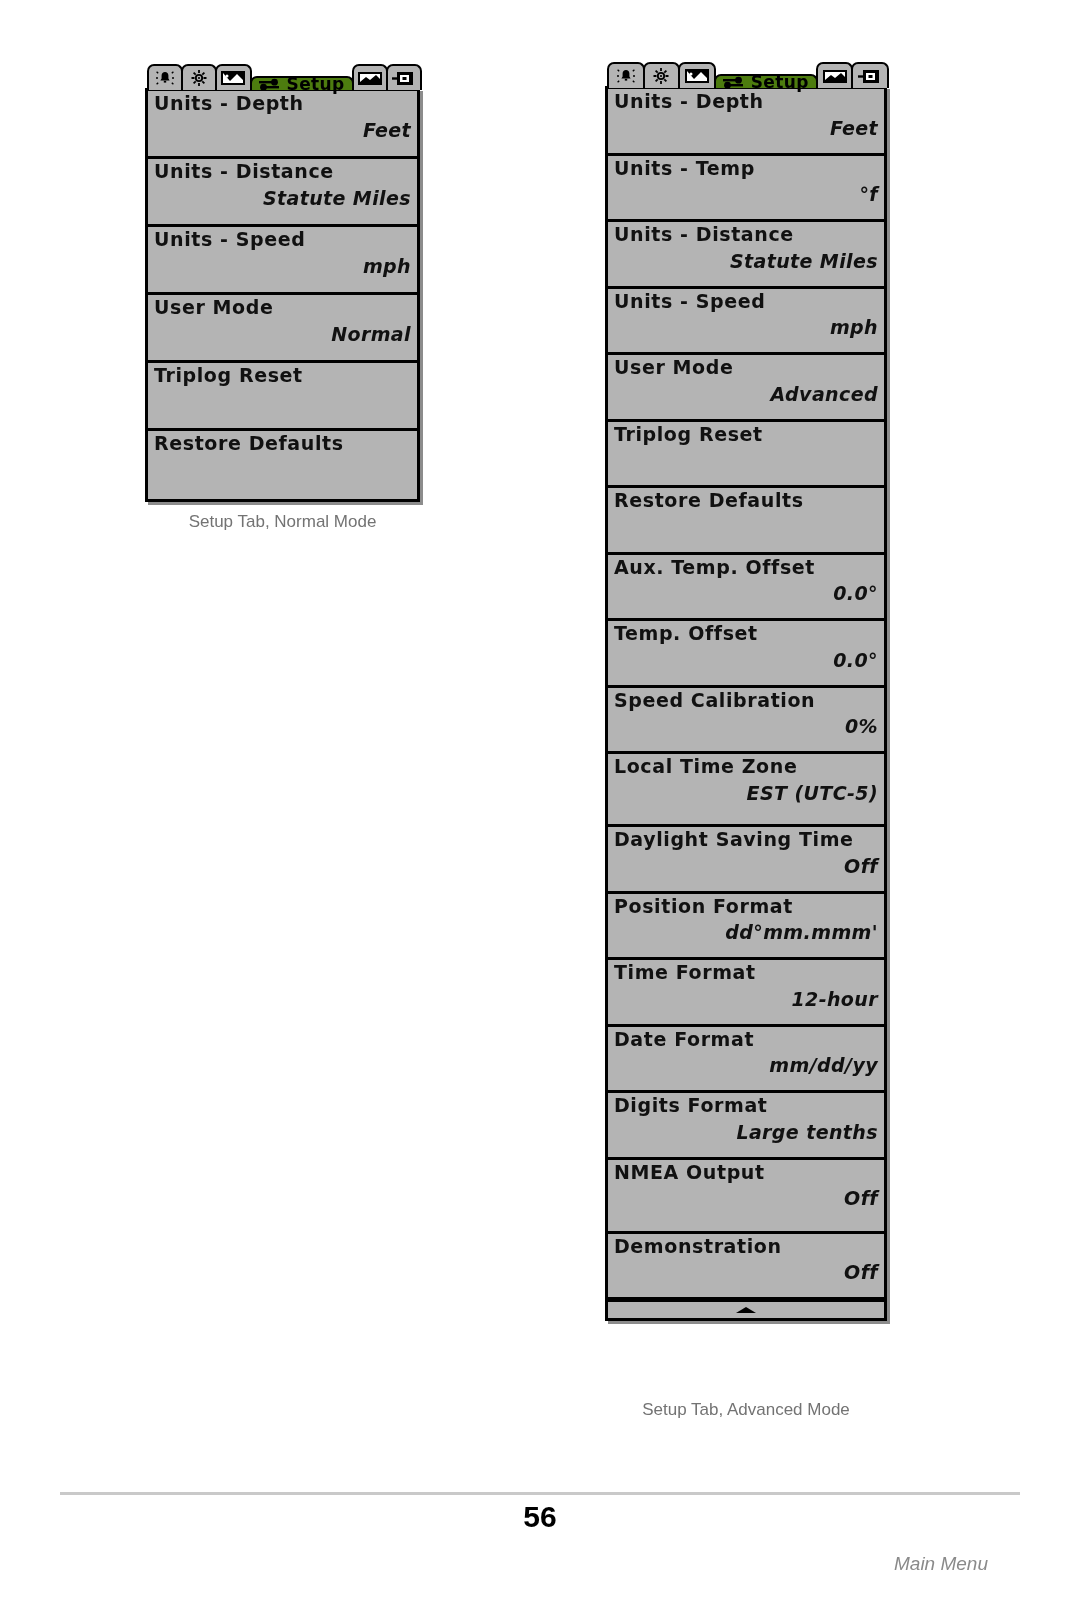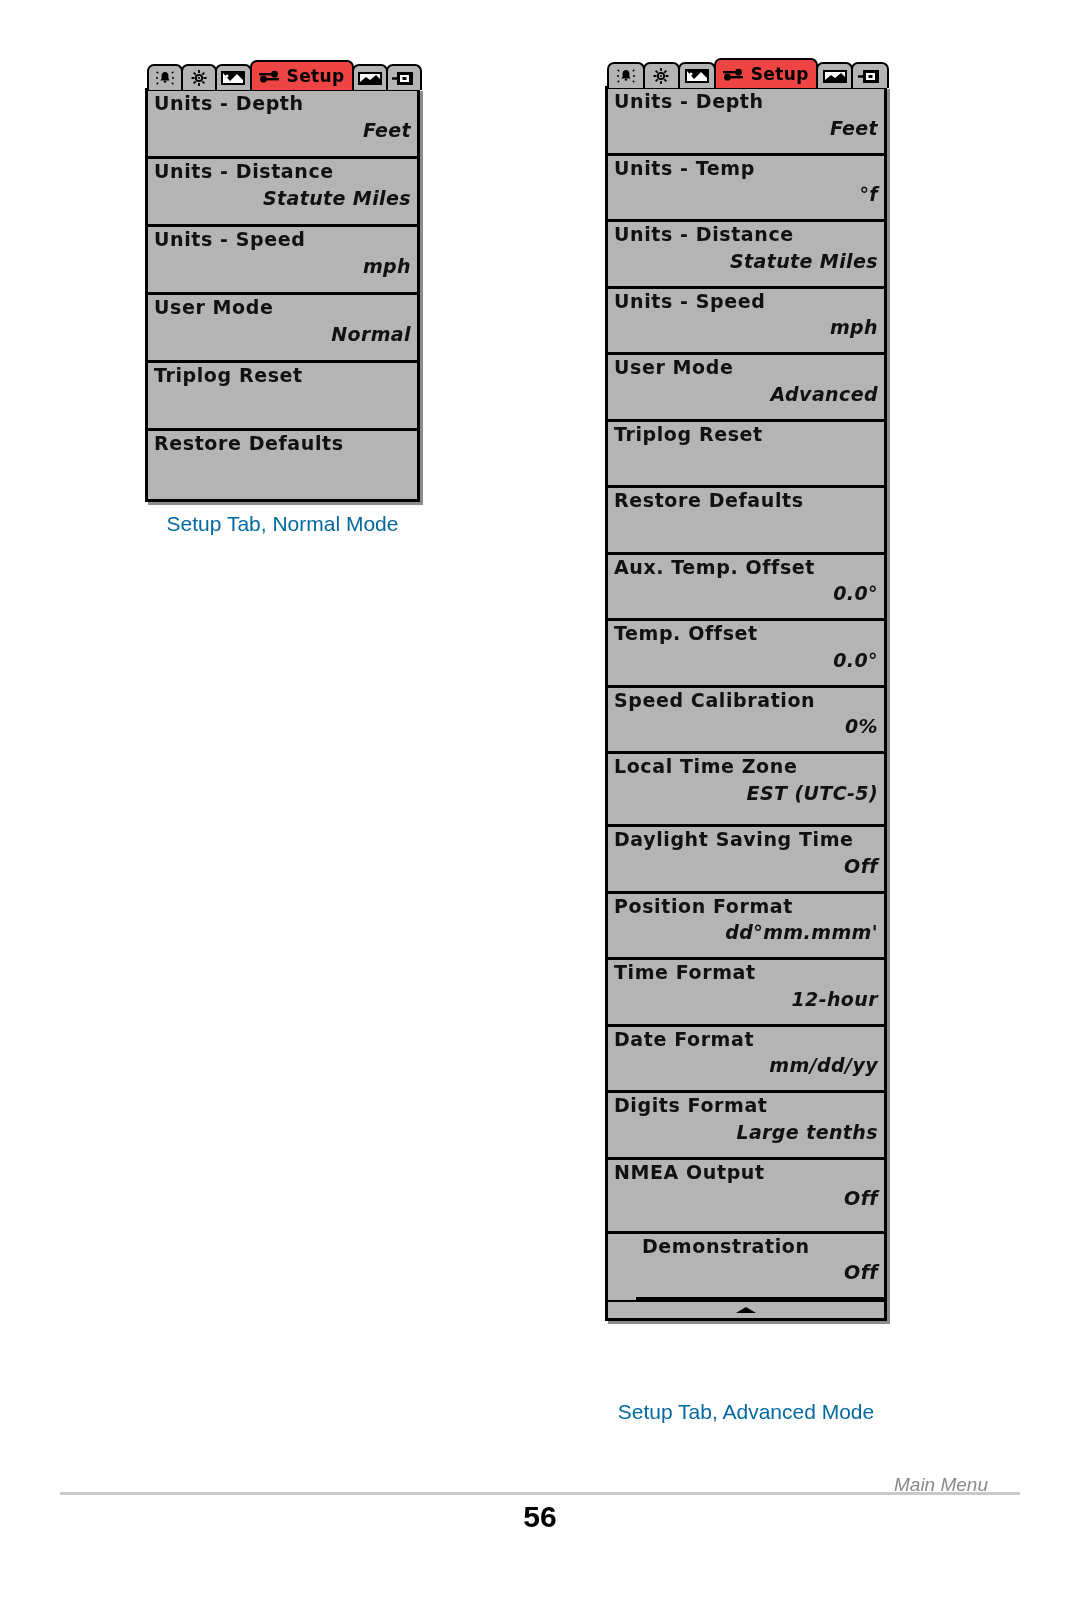--- a/index.html
+++ b/index.html
@@ -31,22 +31,22 @@
     border-radius: 7px 7px 0 0;
     height: 26px;
     margin-right: -2px;
     display: flex;
     align-items: center;
     justify-content: center;
     position: relative;
   }
   .tab.icon-tab { width: 38px; }
   .tab.active {
-    background: #ef4444;
-    height: 30px;
+    background: #4d7c0f;
+    height: 14px;
     z-index: 9;
     padding: 0 7px 0 5px;
     border-bottom: none;
   }
   .tab.active .tab-label {
     font-size: 17px;
     font-weight: bold;
     letter-spacing: 0.4px;
     color: #000;
     margin-left: 4px;
@@ -93,22 +93,22 @@
     height: 18px;
     display: flex;
     align-items: center;
     justify-content: center;
     background: #b4b4b4;
     border-top: 2px solid #000;
   }
 
   .caption {
     position: absolute;
-    font-size: 21px;
-    color: #0369a1;
+    font-size: 17px;
+    color: #737373;
     text-align: center;
     white-space: nowrap;
     font-family: "Liberation Sans", sans-serif;
   }
 
   
   .footer-rule {
     position: absolute;
     left: 60px; right: 60px; top: 1492px;
     height: 3px; background: #c9c9c9;
@@ -117,21 +117,21 @@
     position: absolute;
     left: 0; right: 0; top: 1500px;
     text-align: center;
     font-size: 30px;
     font-weight: bold;
     color: #000;
     font-family: "Liberation Sans", sans-serif;
   }
   .footer-right {
     position: absolute;
-    right: 92px; top: 1474px;
+    right: 92px; top: 1553px;
     font-size: 19px;
     font-style: italic;
     color: #8a8a8a;
     font-family: "Liberation Sans", sans-serif;
   }
 </style>
 </head>
 <body>
 
 <div class="page">
@@ -328,21 +328,21 @@
           <div class="value">mm/dd/yy</div>
         </div>
         <div class="row" style="height: 66.5px;">
           <div class="label">Digits Format</div>
           <div class="value">Large tenths</div>
         </div>
         <div class="row" style="height: 74px;">
           <div class="label">NMEA Output</div>
           <div class="value">Off</div>
         </div>
-        <div class="row" style="height: 66.5px; margin-left: 28px;">
+        <div class="row" style="height: 66.5px;">
           <div class="label">Demonstration</div>
           <div class="value">Off</div>
         </div>
         <div class="scroll-arrow">
           <svg width="26" height="10" viewBox="0 0 26 10">
             <path d="M3 8 L13 2 L23 8 Z" fill="#000"></path>
           </svg>
         </div>
       </div>
   </div>

